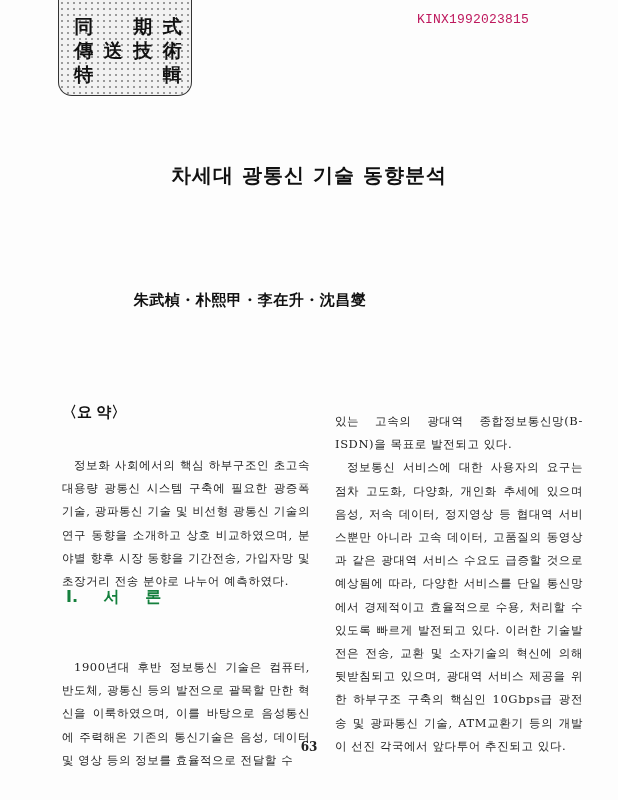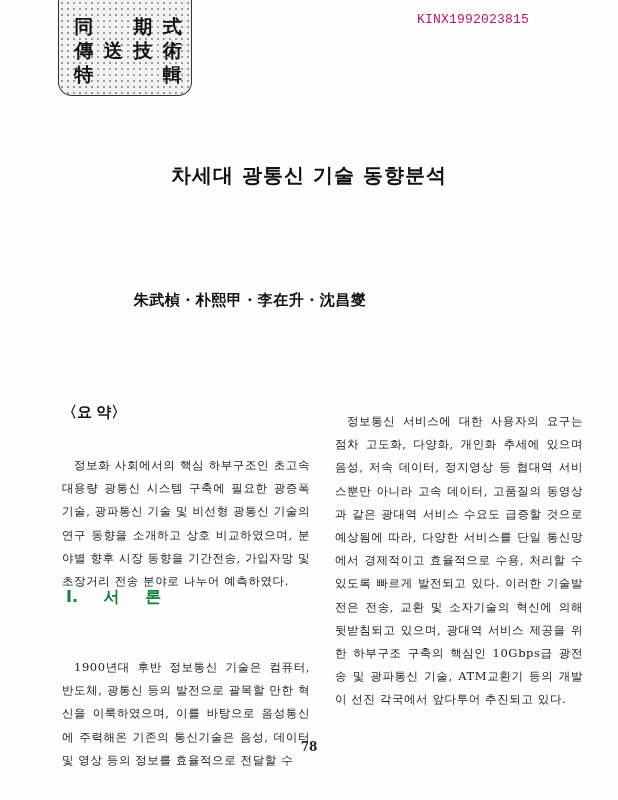--- a/index.html
+++ b/index.html
@@ -81,16 +81,17 @@
   <p>정보화 사회에서의 핵심 하부구조인 초고속 대용량 광통신 시스템 구축에 필요한 광증폭 기술, 광파통신 기술 및 비선형 광통신 기술의 연구 동향을 소개하고 상호 비교하였으며, 분야별 향후 시장 동향을 기간전송, 가입자망 및 초장거리 전송 분야로 나누어 예측하였다.</p>
 </div>
 
 <div class="heading-intro">I. 서   론</div>
 
 <div class="para" style="left:62px; top:656px; text-indent:12px;">
   <p>1900년대 후반 정보통신 기술은 컴퓨터, 반도체, 광통신 등의 발전으로 괄목할 만한 혁신을 이룩하였으며, 이를 바탕으로 음성통신에 주력해온 기존의 통신기술은 음성, 데이터 및 영상 등의 정보를 효율적으로 전달할 수</p>
 </div>
 
 <div class="para" style="left:335px; top:410px;">
+  <p>있는 고속의 광대역 종합정보통신망(B-ISDN)을 목표로 발전되고 있다.</p>
   <p style="text-indent:12px;">정보통신 서비스에 대한 사용자의 요구는 점차 고도화, 다양화, 개인화 추세에 있으며 음성, 저속 데이터, 정지영상 등 협대역 서비스뿐만 아니라 고속 데이터, 고품질의 동영상과 같은 광대역 서비스 수요도 급증할 것으로 예상됨에 따라, 다양한 서비스를 단일 통신망에서 경제적이고 효율적으로 수용, 처리할 수 있도록 빠르게 발전되고 있다. 이러한 기술발전은 전송, 교환 및 소자기술의 혁신에 의해 뒷받침되고 있으며, 광대역 서비스 제공을 위한 하부구조 구축의 핵심인 10Gbps급 광전송 및 광파통신 기술, ATM교환기 등의 개발이 선진 각국에서 앞다투어 추진되고 있다.</p>
 </div>
 
-<div class="page-number">78</div>
+<div class="page-number">63</div>
 
 </body></html>

